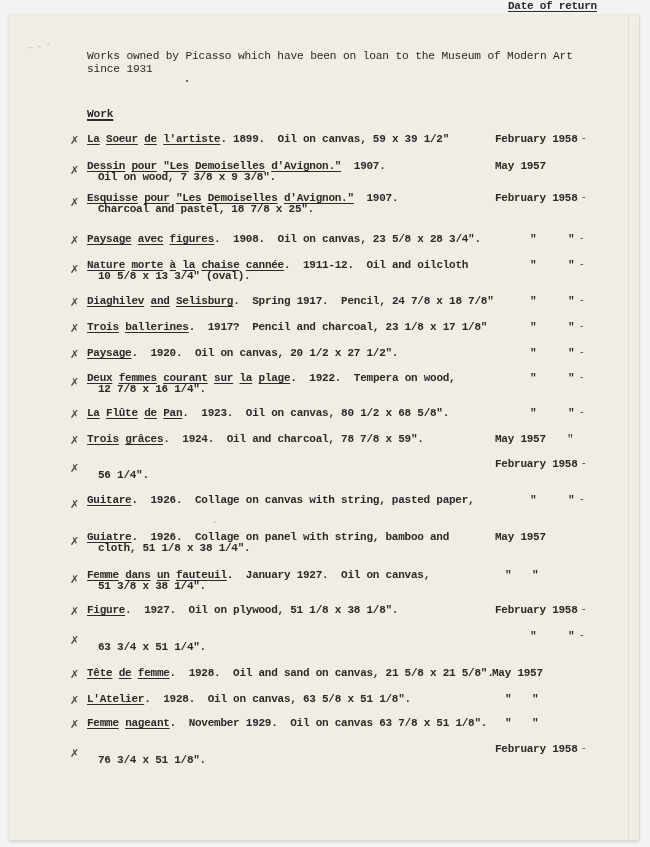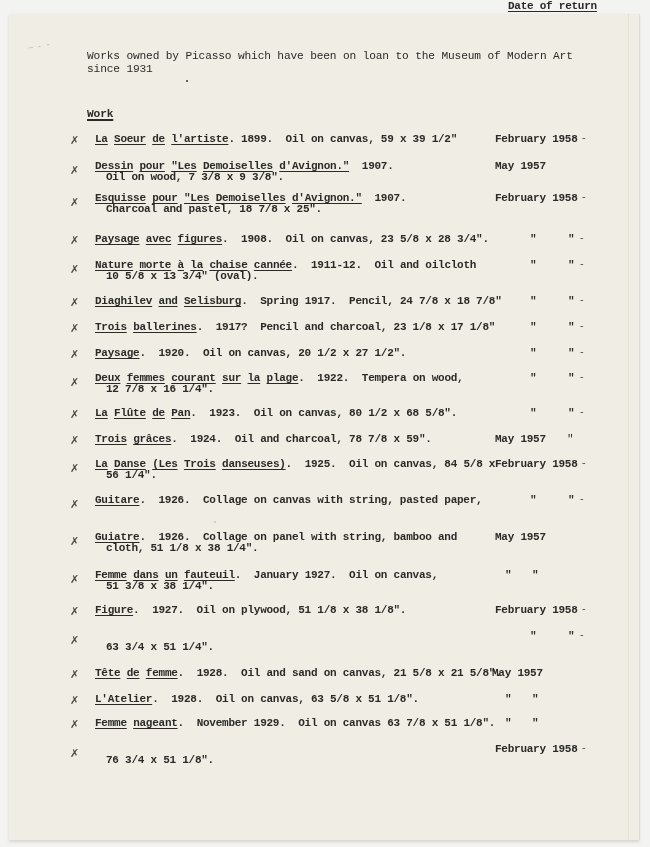--- a/index.html
+++ b/index.html
@@ -85,21 +85,20 @@
     font-style: italic;
   }
   .line1, .line2 {
     position: absolute;
     left: 17px;
     font-size: 11px;
     line-height: 12px;
     white-space: pre;
     font-weight: bold;
     letter-spacing: -0.25px;
-    margin-left: 8px;
   }
   .line1 { top: 0; }
   .line2 { top: 11px; padding-left: 11px; }
   .t {
     text-decoration: underline;
     text-decoration-thickness: 1px;
     text-underline-offset: 2px;
   }
   .date {
     position: absolute;
@@ -215,21 +214,20 @@
       <span class="tick" style="left: 510px;">-</span>
     </div>
     <div class="entry" style="top: 433px;">
       <span class="check">✗</span>
       <div class="line1"><span class="t">Trois</span> <span class="t">grâces</span><span>.  1924.  Oil and charcoal, 78 7/8 x 59".</span></div>
       <span class="date" style="left: 425px;">May 1957</span>
       <span class="ditto" style="left: 497px; font-weight: normal;">"</span>
     </div>
     <div class="entry" style="top: 458px; height: 24px;">
       <span class="check" style="top: 4px;">✗</span>
-      <div class="line1"><span class="t">La</span> <span class="t">Danse</span> <span class="t">(Les</span> <span class="t">Trois</span> <span class="t">danseuses)</span><span>.  1925.  Oil on canvas, 84 5/8 x</span></div>
       <div class="line2">56 1/4".</div>
       <span class="date">February 1958</span>
       <span class="tick" style="left: 512px;">-</span>
     </div>
     <div class="entry" style="top: 494px; height: 24px;">
       <span class="check" style="top: 4px;">✗</span>
       <div class="line1"><span class="t">Guitare</span><span>.  1926.  Collage on canvas with string, pasted paper,</span></div>
       <span class="ditto" style="left: 460px;">"</span>
       <span class="ditto" style="left: 498px;">"</span>
       <span class="tick" style="left: 510px;">-</span>

